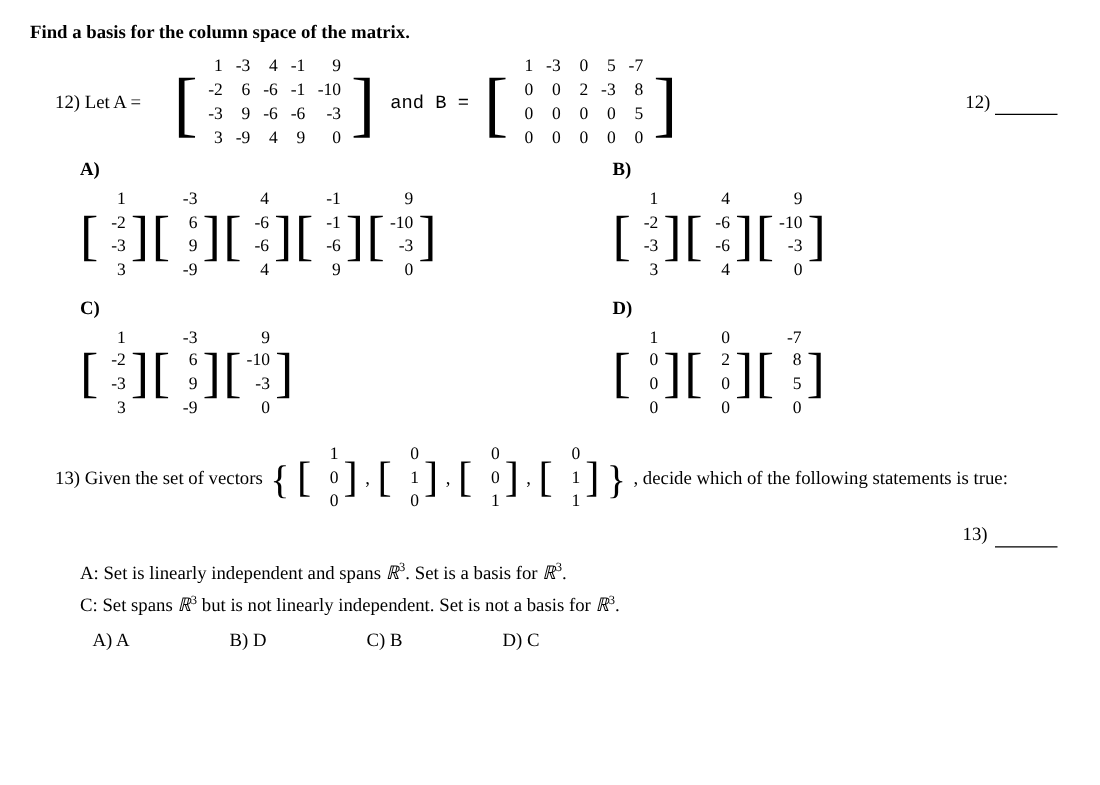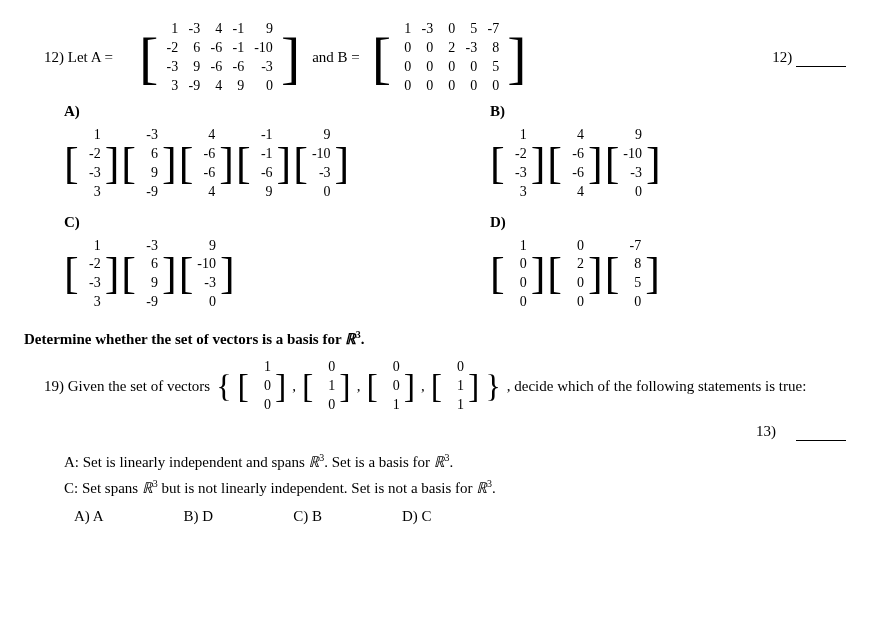--- a/index.html
+++ b/index.html
@@ -90,20 +90,21 @@
       display: flex;
       gap: 80px;
       margin-left: 50px;
       margin-top: 6px;
     }
   </style>
 </head>
 <body>
 
 <div>
+  <div class="problem-header">Find a basis for the column space of the matrix.</div>
 
   <div class="problem-row" style="align-items:center; gap:6px; margin-left:20px;">
     <span style="margin-right:20px;">12) Let A =</span>
 
     <div class="matrix-wrap">
       <span class="bracket-left">[</span>
       <div class="matrix-body" style="grid-template-columns: repeat(5, auto);">
         <span class="matrix-cell">1</span>
         <span class="matrix-cell">-3</span>
         <span class="matrix-cell">4</span>
@@ -124,21 +125,21 @@
 
         <span class="matrix-cell">3</span>
         <span class="matrix-cell">-9</span>
         <span class="matrix-cell">4</span>
         <span class="matrix-cell">9</span>
         <span class="matrix-cell">0</span>
       </div>
       <span class="bracket-right">]</span>
     </div>
 
-    <span style="margin: 0 6px;">and B =</span>
+    <span style="margin: 0 6px; font-family: Liberation Mono, monospace;">and B =</span>
 
     <div class="matrix-wrap">
       <span class="bracket-left">[</span>
       <div class="matrix-body" style="grid-template-columns: repeat(5, auto);">
         <span class="matrix-cell">1</span>
         <span class="matrix-cell">-3</span>
         <span class="matrix-cell">0</span>
         <span class="matrix-cell">5</span>
         <span class="matrix-cell">-7</span>
 
@@ -343,26 +344,23 @@
             <span class="col-vec-cell">0</span>
           </div>
           <span class="small-bracket">]</span>
         </div>
       </div>
     </div>
   </div>
 </div>
 
 <div class="determine-section">
-  <div class="problem-header">
-    <span>Determine whether the set of vectors is a basis for </span><span style="font-style:italic;">ℝ</span><sup>3</sup><span>.</span>
-  </div>
 
   <div style="display:flex; align-items:center; gap:6px; margin-left:20px; margin-top:6px; flex-wrap:wrap;">
-    <span>19) Given the set of vectors</span>
+    <span>13) Given the set of vectors</span>
 
     <span class="brace-curly">{</span>
 
     <div class="col-vec">
       <span class="small-bracket" style="font-size:34px;">[</span>
       <div class="col-vec-body">
         <span class="col-vec-cell">1</span>
         <span class="col-vec-cell">0</span>
         <span class="col-vec-cell">0</span>
       </div>
@@ -398,21 +396,21 @@
         <span class="col-vec-cell">0</span>
         <span class="col-vec-cell">1</span>
         <span class="col-vec-cell">1</span>
       </div>
       <span class="small-bracket" style="font-size:34px;">]</span>
     </div>
     <span class="brace-curly">}</span>
 
     <span>, decide which of the following statements is true:</span>
 
-    <div style="margin-left:auto; padding-right:10px; display:flex; align-items:center; gap:20px;">
+    <div style="margin-left:auto; padding-right:10px; display:flex; align-items:center; gap:6px;">
       <span>13)</span>
       <span style="display:inline-block; min-width:50px; border-bottom:1px solid #000;">&nbsp;</span>
     </div>
   </div>
 
   <div style="margin-left:40px; margin-top:8px; line-height:1.7;">
     <div>
       A: Set is linearly independent and spans <span style="font-style:italic;">ℝ</span><sup>3</sup>. Set is a basis for <span style="font-style:italic;">ℝ</span><sup>3</sup>.
     </div>
     <div>

